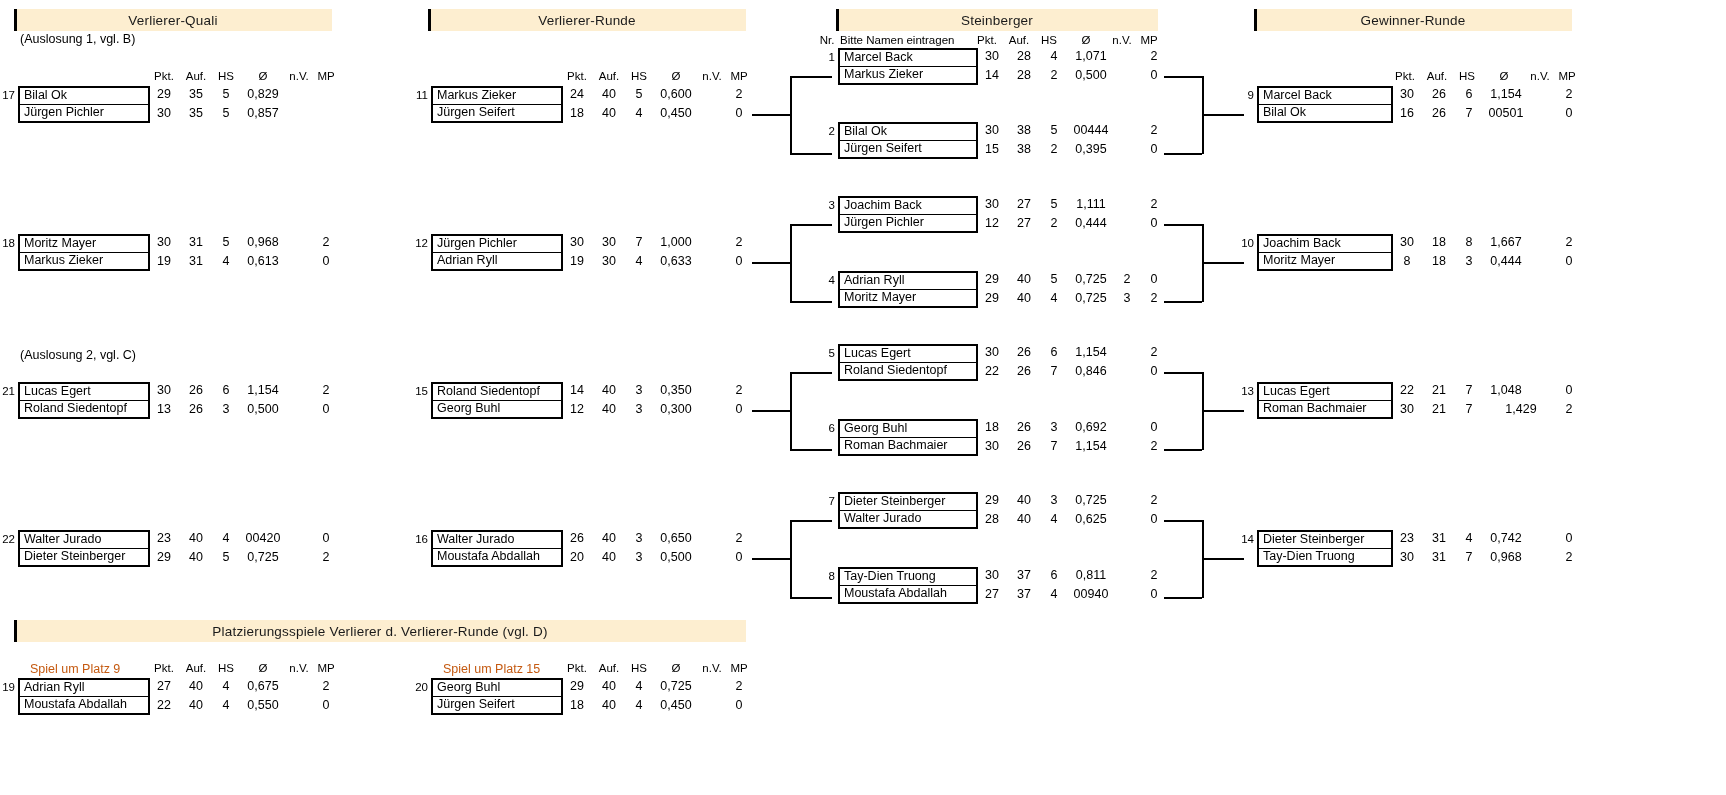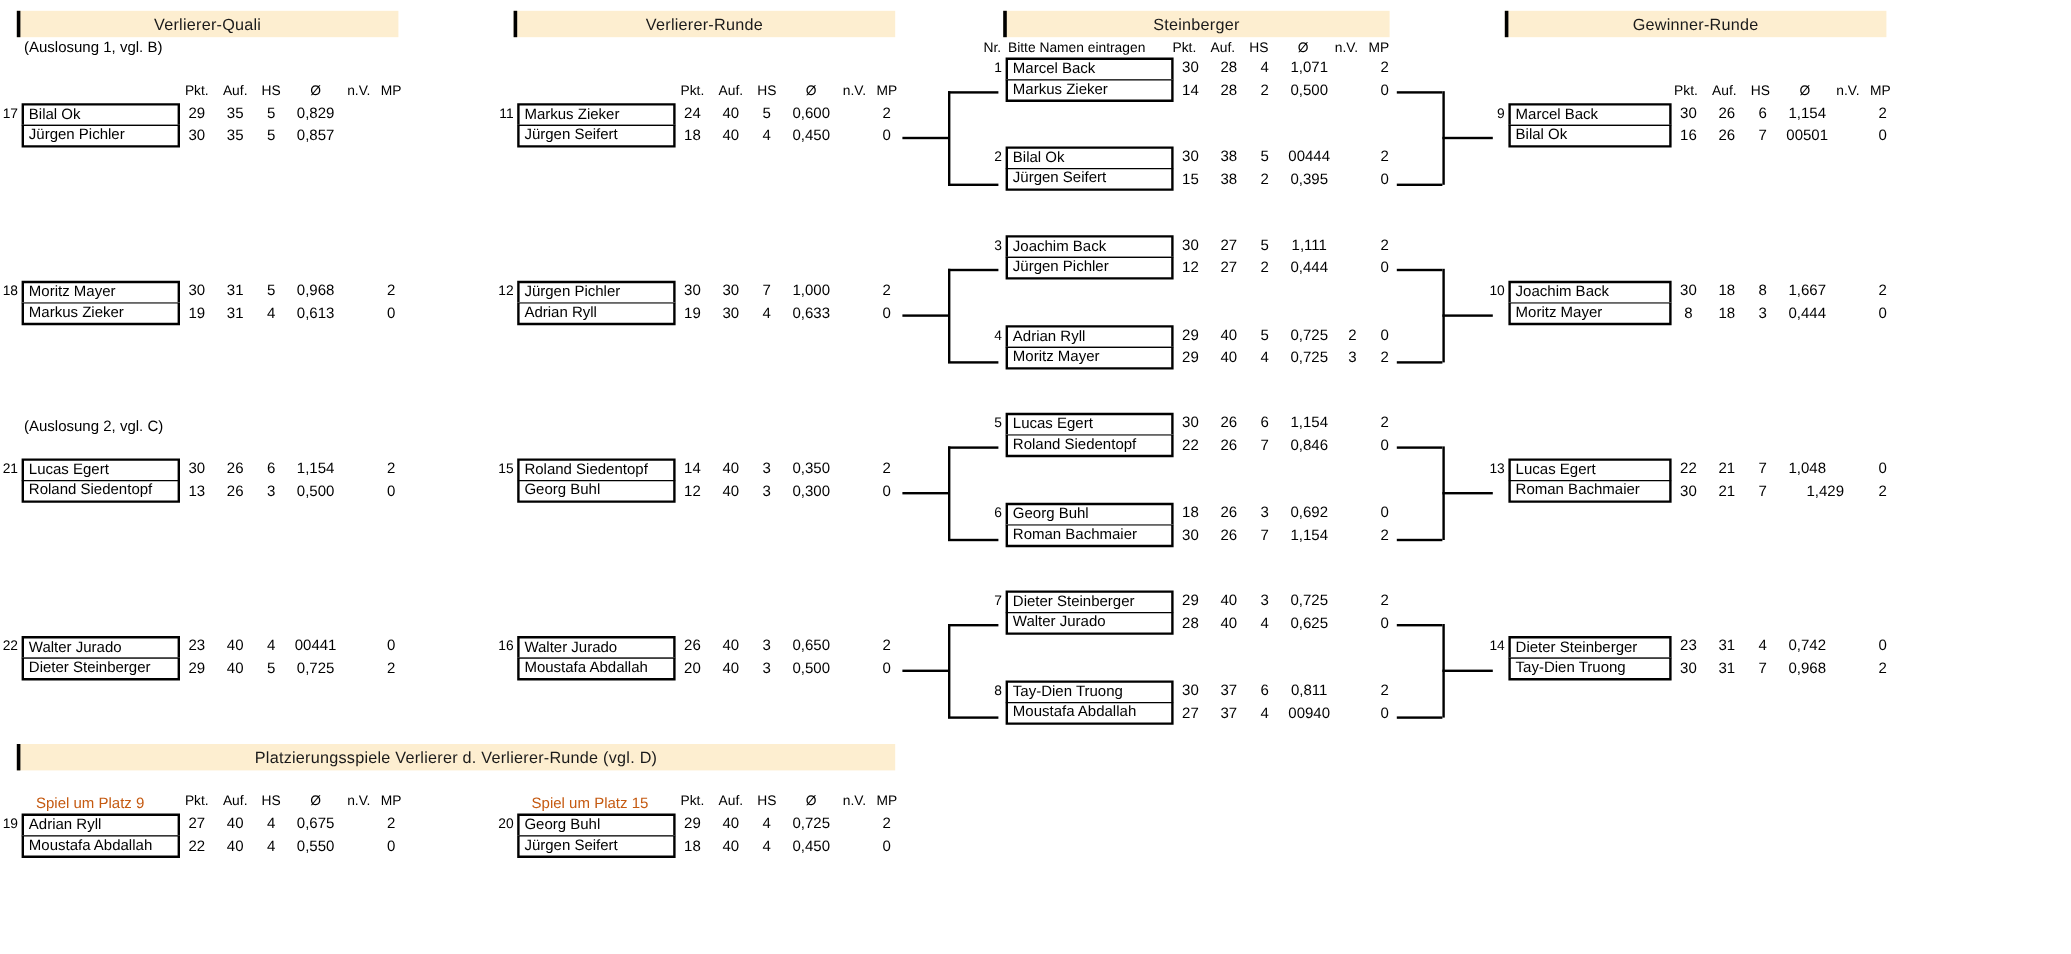--- a/index.html
+++ b/index.html
@@ -243,21 +243,21 @@
       </div>
     </div>
     <div class="match" style="left: 18px; top: 530px; width: 132px;">
       <div class="seed">22</div>
       <div class="namebox top" style="width: 132px;">Walter Jurado</div>
       <div class="namebox bot" style="width: 132px;">Dieter Steinberger</div>
       <div class="stats" style="left: 134px; width: 200px;">
         <span style="left: 0px; width: 24px; top: 0px;">23</span>
         <span style="left: 32px; width: 24px; top: 0px;">40</span>
         <span style="left: 64px; width: 20px; top: 0px;">4</span>
-        <span style="left: 90px; width: 42px; top: 0px;">00441</span>
+        <span style="left: 90px; width: 42px; top: 0px;">00420</span>
         <span style="left: 134px; width: 26px; top: 0px;"></span>
         <span style="left: 163px; width: 22px; top: 0px;">0</span>
         <span style="left: 0px; width: 24px; top: 19px;">29</span>
         <span style="left: 32px; width: 24px; top: 19px;">40</span>
         <span style="left: 64px; width: 20px; top: 19px;">5</span>
         <span style="left: 90px; width: 42px; top: 19px;">0,725</span>
         <span style="left: 134px; width: 26px; top: 19px;"></span>
         <span style="left: 163px; width: 22px; top: 19px;">2</span>
       </div>
     </div>

